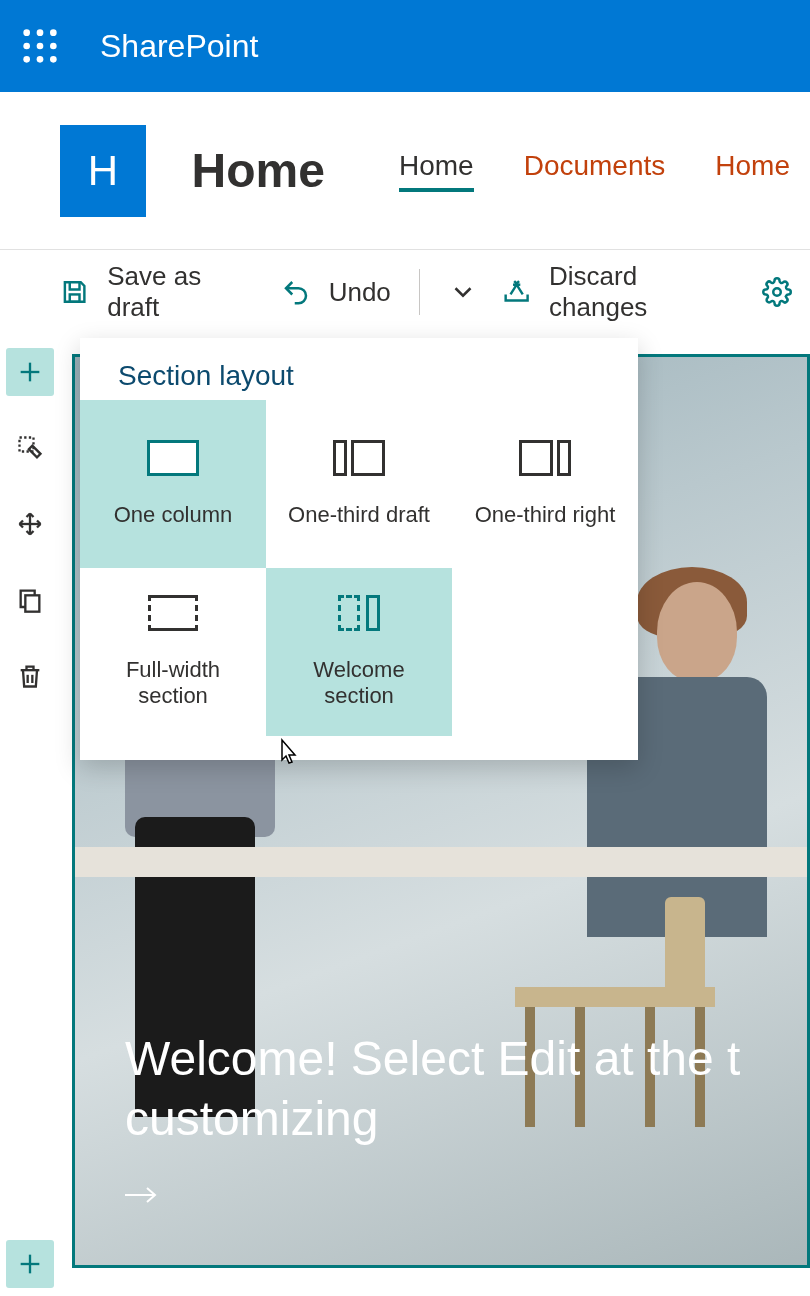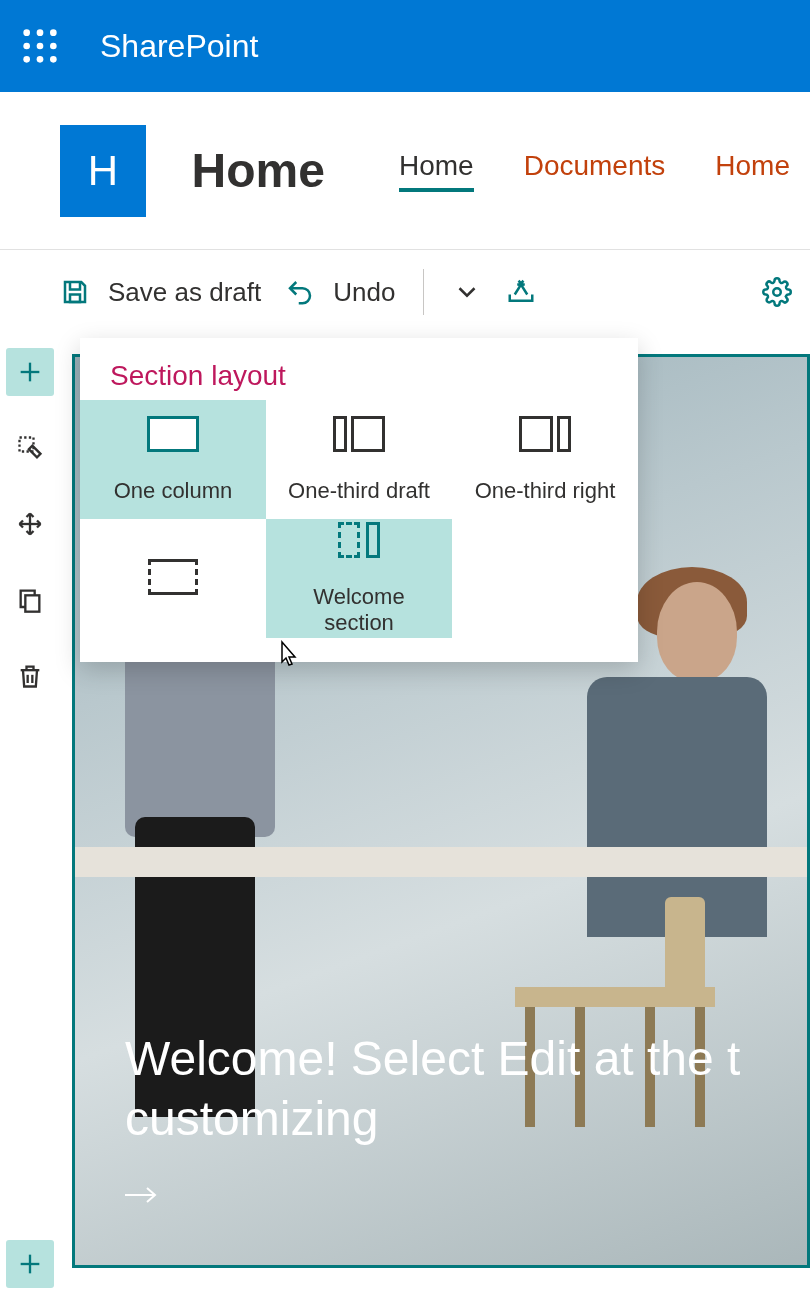--- a/index.html
+++ b/index.html
@@ -144,30 +144,30 @@
   .flyout {
     position: absolute;
     left: 80px; top: 338px;
     width: 558px;
     background: #fff;
     box-shadow: 0 8px 24px rgba(0,0,0,.18);
     padding: 18px 0 24px;
     z-index: 50;
   }
   .flyout-title {
-    font-size: 28px; color: #be185d;
-    padding: 4px 30px 8px;
+    font-size: 28px; color: #0c4a6e;
+    padding: 4px 38px 8px;
   }
   .layout-grid {
     display: grid;
     grid-template-columns: repeat(3, 1fr);
     gap: 0;
   }
   .layout-opt {
-    height: 119px;
+    height: 168px;
     display: flex; flex-direction: column;
     align-items: center; justify-content: center;
     gap: 22px;
     font-size: 22px; color: #323130;
     text-align: center;
     cursor: pointer;
     padding: 0 12px;
   }
   .layout-opt.selected { background: #b6e2de; }
   .layout-icon { width: 58px; height: 40px; display:flex; gap:4px; justify-content:center; }
@@ -243,20 +243,21 @@
       </svg>
   </div>
   <div class="cmd-btn">
     <svg class="cmd-icon" viewBox="0 0 24 24" fill="none" stroke="currentColor" stroke-width="2">
         <path d="M3 14v5h18v-5"></path>
         <path d="M7 14l5-8 5 8"></path>
         <path d="M9 6l6 0"></path>
         <line x1="10" y1="3" x2="14" y2="7"></line>
         <line x1="14" y1="3" x2="10" y2="7"></line>
       </svg>
+    <span>Discard changes</span>
   </div>
   <div class="cmd-btn" style="margin-left:auto">
     <svg class="cmd-icon" viewBox="0 0 24 24" fill="none" stroke="currentColor" stroke-width="2">
         <circle cx="12" cy="12" r="3"></circle>
         <path d="M19.4 15a1.7 1.7 0 0 0 .34 1.87l.06.06a2 2 0 1 1-2.83 2.83l-.06-.06a1.7 1.7 0 0 0-1.87-.34 1.7 1.7 0 0 0-1 1.56V21a2 2 0 1 1-4 0v-.09a1.7 1.7 0 0 0-1-1.56 1.7 1.7 0 0 0-1.87.34l-.06.06a2 2 0 1 1-2.83-2.83l.06-.06a1.7 1.7 0 0 0 .34-1.87 1.7 1.7 0 0 0-1.56-1H3a2 2 0 1 1 0-4h.09a1.7 1.7 0 0 0 1.56-1 1.7 1.7 0 0 0-.34-1.87l-.06-.06a2 2 0 1 1 2.83-2.83l.06.06a1.7 1.7 0 0 0 1.87.34H9a1.7 1.7 0 0 0 1-1.56V3a2 2 0 1 1 4 0v.09a1.7 1.7 0 0 0 1 1.56 1.7 1.7 0 0 0 1.87-.34l.06-.06a2 2 0 1 1 2.83 2.83l-.06.06a1.7 1.7 0 0 0-.34 1.87V9a1.7 1.7 0 0 0 1.56 1H21a2 2 0 1 1 0 4h-.09a1.7 1.7 0 0 0-1.56 1z"></path>
       </svg>
   </div>
 </div>
 
 <div class="canvas-wrap">
@@ -362,20 +363,21 @@
       <div class="layout-icon third-r">
           <div class="col"></div>
           <div class="col"></div>
         </div>
       <span>One-third right</span>
     </div>
     <div class="layout-opt">
       <div class="layout-icon full">
           <div class="col"></div>
         </div>
+      <span>Full-width section</span>
     </div>
     <div class="layout-opt selected">
       <div class="layout-icon vert">
           <div class="dashed"></div>
           <div class="solid"></div>
         </div>
       <span>Welcome section</span>
     </div>
   </div>
   <svg class="cursor" viewBox="0 0 24 28" fill="#fff" stroke="#000" stroke-width="1.5">

